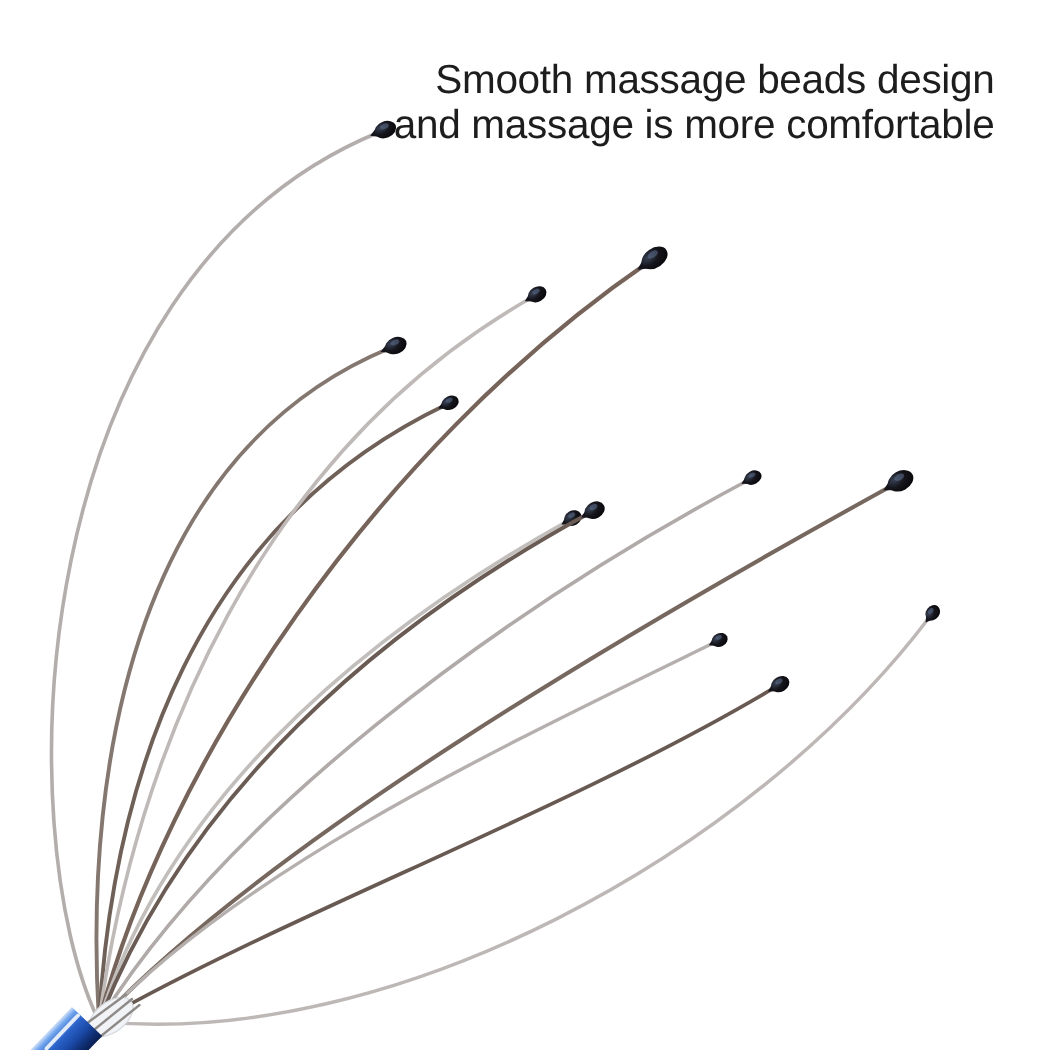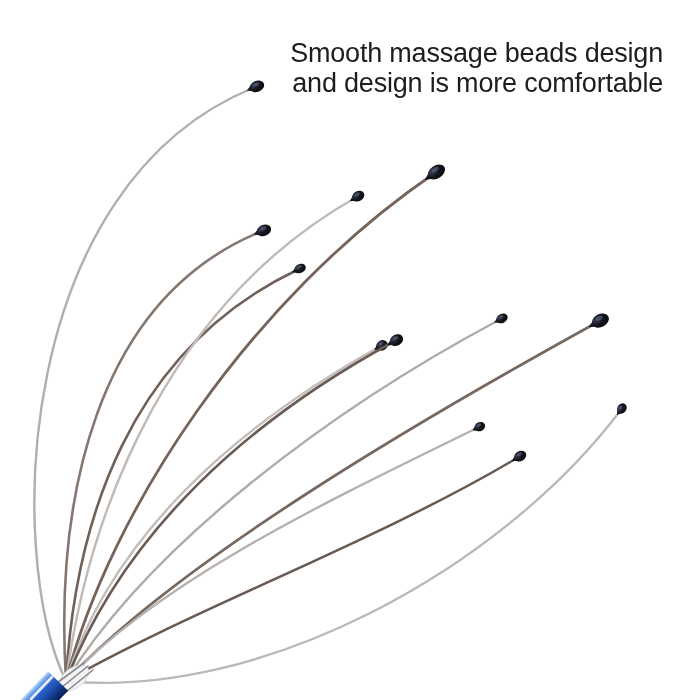--- a/index.html
+++ b/index.html
@@ -126,16 +126,16 @@
         <line x1="56" y1="692" x2="88" y2="666" stroke="#8e8a88" stroke-width="1.6" stroke-linecap="round"></line>
         <line x1="62" y1="695" x2="93" y2="670" stroke="#8e8a88" stroke-width="1.6" stroke-linecap="round"></line>
         <line x1="50" y1="688" x2="84" y2="663" stroke="#8e8a88" stroke-width="1.6" stroke-linecap="round"></line>
         <polygon points="47.9,671.3 68.1,690.7 40.1,719.7 19.9,700.3" fill="url(#handleGrad)"></polygon>
         <line x1="52" y1="677" x2="31" y2="699" stroke="#ffffff" stroke-opacity="0.85" stroke-width="2.6" stroke-linecap="round"></line>
       </g>
   </svg>
 
   <div class="caption">
     <div>Smooth massage beads design</div>
-    <div>and design is more comfortable</div>
+    <div>and massage is more comfortable</div>
   </div>
 
 </div>
 
 </body></html>

